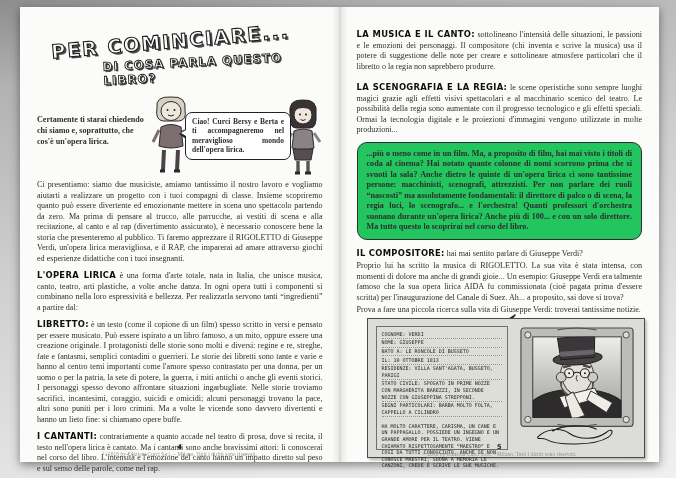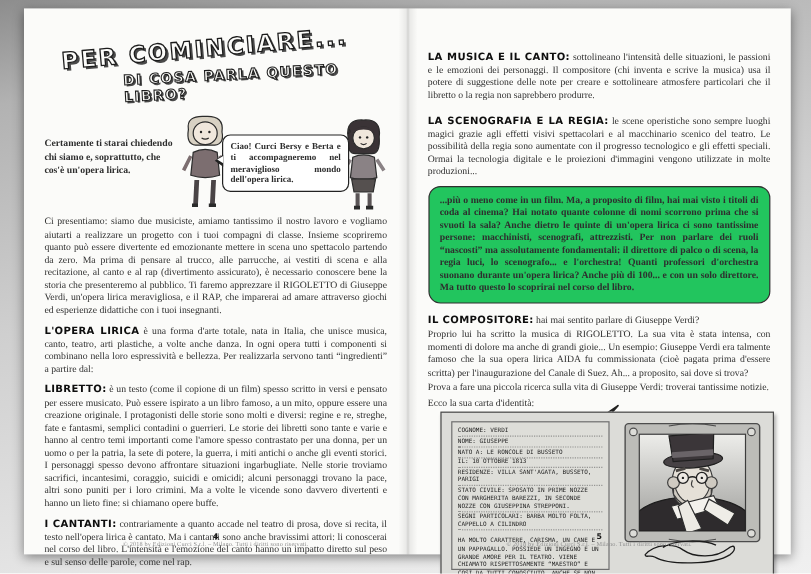--- a/index.html
+++ b/index.html
@@ -147,36 +147,35 @@
       <p class="body">
         <span class="lead">I CANTANTI:</span><span> contrariamente a quanto accade nel teatro di prosa, dove si recita, il testo nell'opera lirica è cantato. Ma i cantanti sono anche bravissimi attori: li conoscerai nel corso del libro. L'intensità e l'emozione del canto hanno un impatto diretto sul peso e sul senso delle parole, come nel rap.</span>
       </p>
 
       <div class="footer">
         <div class="pagenum">4</div>
         <div class="copyright">© 2018 by Edizioni Curci S.r.l. – Milano. Tutti i diritti sono riservati.</div>
       </div>
     </div>
 
-    <div class="page" style="padding-top:35px">
+    <div class="page" style="padding-top:22px">
       <p class="body">
         <span class="lead">LA MUSICA E IL CANTO:</span><span> sottolineano l'intensità delle situazioni, le passioni e le emozioni dei personaggi. Il compositore (chi inventa e scrive la musica) usa il potere di suggestione delle note per creare e sottolineare atmosfere particolari che il libretto o la regia non saprebbero produrre.</span>
       </p>
       <p class="body" style="margin-top:10px">
         <span class="lead">LA SCENOGRAFIA E LA REGIA:</span><span> le scene operistiche sono sempre luoghi magici grazie agli effetti visivi spettacolari e al macchinario scenico del teatro. Le possibilità della regia sono aumentate con il progresso tecnologico e gli effetti speciali. Ormai la tecnologia digitale e le proiezioni d'immagini vengono utilizzate in molte produzioni...</span>
       </p>
 
       <div class="callout">...più o meno come in un film. Ma, a proposito di film, hai mai visto i titoli di coda al cinema? Hai notato quante colonne di nomi scorrono prima che si svuoti la sala? Anche dietro le quinte di un'opera lirica ci sono tantissime persone: macchinisti, scenografi, attrezzisti. Per non parlare dei ruoli “nascosti” ma assolutamente fondamentali: il direttore di palco o di scena, la regia luci, lo scenografo... e l'orchestra! Quanti professori d'orchestra suonano durante un'opera lirica? Anche più di 100... e con un solo direttore. Ma tutto questo lo scoprirai nel corso del libro.</div>
 
       <p class="body" style="margin-bottom:2px">
         <span class="lead">IL COMPOSITORE:</span><span> hai mai sentito parlare di Giuseppe Verdi?</span>
       </p>
       <p class="body" style="margin-bottom:2px">Proprio lui ha scritto la musica di RIGOLETTO. La sua vita è stata intensa, con momenti di dolore ma anche di grandi gioie... Un esempio: Giuseppe Verdi era talmente famoso che la sua opera lirica AIDA fu commissionata (cioè pagata prima d'essere scritta) per l'inaugurazione del Canale di Suez. Ah... a proposito, sai dove si trova?</p>
       <p class="body" style="margin-bottom:2px">Prova a fare una piccola ricerca sulla vita di Giuseppe Verdi: troverai tantissime notizie.</p>
-      <p class="body" style="margin-bottom:0">Ecco la sua carta d'identità:</p>
 
       <div class="arrow-wrap">
         <svg class="arrow-svg" width="34" height="26" viewBox="0 0 34 26">
           <path d="M30 3 L22 12 L27 14.5 L8 23 L13 9 L18 11.5 Z" fill="#fbfbf9" stroke="#222" stroke-width="1.4" stroke-linejoin="round"></path>
         </svg>
       </div>
 
       <div class="idcard">
         <div class="idcol">
           <div class="idfield">COGNOME: VERDI</div>

